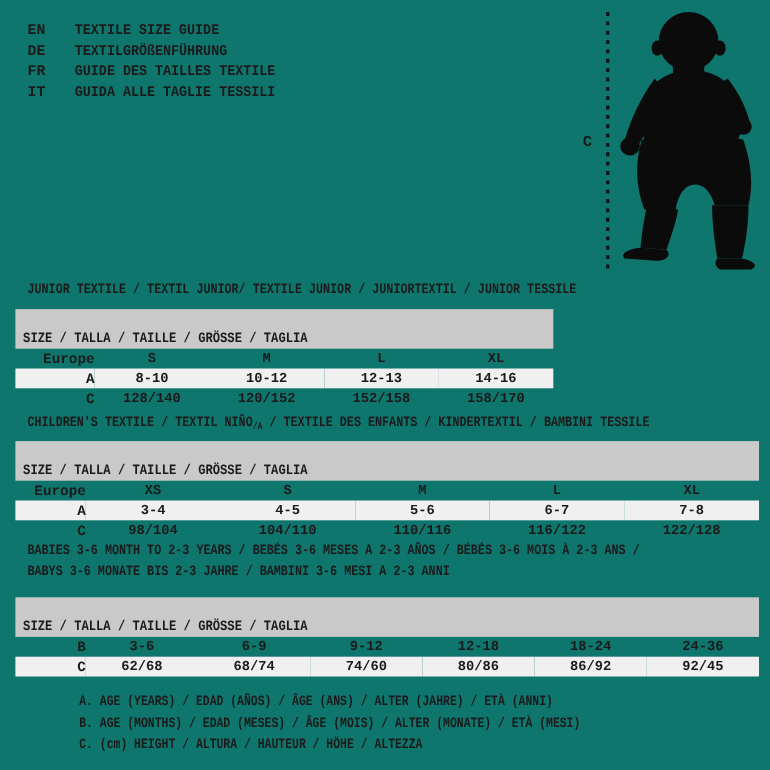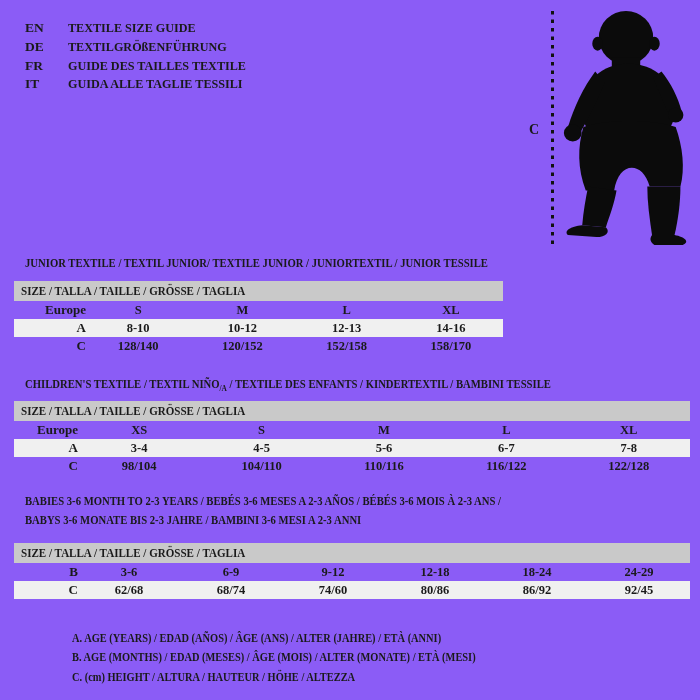--- a/index.html
+++ b/index.html
@@ -1,18 +1,18 @@
 <!DOCTYPE html>
 <html style="--header-bar: #c9c9c9; --shaded-row: #f0f0f0; --text: #1a1a1a; --silhouette: #0b0b0b;"><head>
 <meta charset="utf-8">
 <style>
   html,body{margin:0;padding:0;background:#fff;}
   .page{
-    position:relative;width:700px;height:700px;background:#8b5cf6;overflow:hidden;
-    font-family:Liberation Serif, serif;color:var(--text,#1a1a1a);
+    position:relative;width:700px;height:700px;background:#0f766e;overflow:hidden;
+    font-family:Liberation Mono, monospace;color:var(--text,#1a1a1a);
   }
   
   .lang-list{position:absolute;left:25px;top:19px;}
   .lang-row{display:flex;align-items:center;height:18.7px;font-weight:bold;font-size:13.5px;}
   .lang-code{width:43px;flex:0 0 43px;}
   .lang-title{white-space:nowrap;transform:scaleX(0.9);transform-origin:0 50%;}
   
   .figure{position:absolute;left:520px;top:0;width:180px;height:250px;}
   .c-label{position:absolute;left:6px;top:122px;font-weight:bold;font-size:14px;width:16px;text-align:center;}
   .dash-svg{position:absolute;left:29px;top:11px;}
@@ -23,21 +23,21 @@
     transform:scaleX(0.82);transform-origin:0 50%;line-height:15px;
   }
   .sub-a{font-size:9px;vertical-align:-3px;}
   
   table.size-table{
     position:absolute;left:14px;border-collapse:collapse;table-layout:fixed;
     font-size:12.5px;font-weight:bold;color:var(--text,#1a1a1a);
   }
   table.size-table th.size-bar{
     background:var(--header-bar,#c9c9c9);height:20px;text-align:left;
-    font-size:13px;font-weight:bold;padding:0 0 0 7px;
+    font-size:13px;font-weight:bold;padding:16px 0 0 7px;
   }
   .bar-text{display:inline-block;white-space:nowrap;transform:scaleX(0.85);transform-origin:0 50%;}
   table.size-table td{height:18px;text-align:center;padding:0;}
   table.size-table td.row-label{text-align:right;padding-left:7px;font-size:13px;}
   table.size-table tr.shaded td{background:var(--shaded-row,#f0f0f0);}
   .t1{top:281px;width:489px;}
   .t2{top:401px;width:676px;}
   .t3{top:543px;width:676px;}
   
   .footnotes{position:absolute;left:25px;top:628px;margin-left:47px;}
@@ -193,21 +193,21 @@
         </tr>
     </thead>
     <tbody>
       <tr>
         <td class="row-label">B</td>
         <td>3-6</td>
         <td>6-9</td>
         <td>9-12</td>
         <td>12-18</td>
         <td>18-24</td>
-        <td>24-29</td>
+        <td>24-36</td>
       </tr>
       <tr class="shaded">
         <td class="row-label">C</td>
         <td>62/68</td>
         <td>68/74</td>
         <td>74/60</td>
         <td>80/86</td>
         <td>86/92</td>
         <td>92/45</td>
       </tr>

